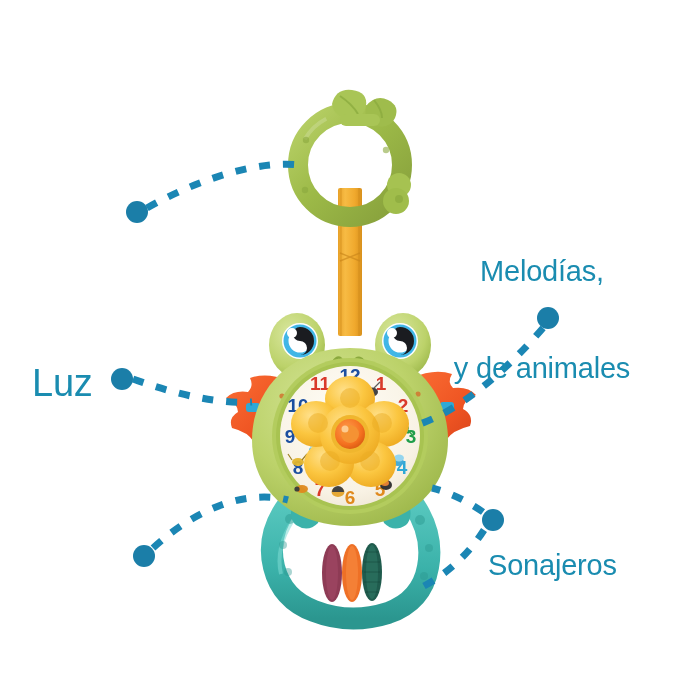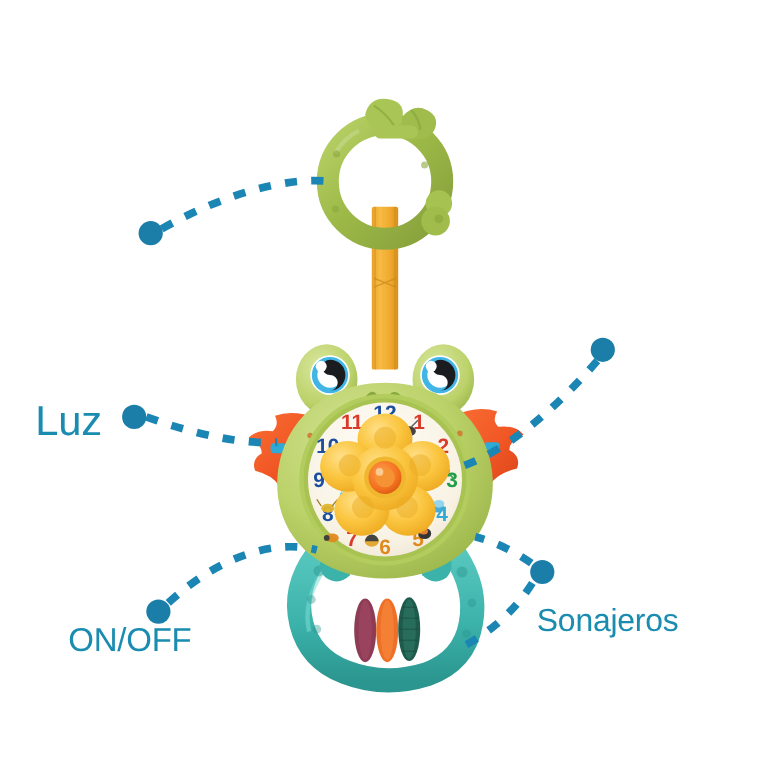--- a/index.html
+++ b/index.html
@@ -295,20 +295,21 @@
     <circle class="enddot" cx="137" cy="212" r="11"></circle>
     <circle class="enddot" cx="122" cy="379" r="11"></circle>
     <circle class="enddot" cx="144" cy="556" r="11"></circle>
     <circle class="enddot" cx="548" cy="318" r="11"></circle>
     <circle class="enddot" cx="493" cy="520" r="11"></circle>
   </svg>
 
 
   <div class="label" id="label-luz">Luz</div>
 
-  <div class="label" id="label-onoff">ON/OFF</div>
 
   <div class="label" id="label-melodias">
+    <div>Melodías,</div>
+    <div>y de animales</div>
   </div>
 
   <div class="label" id="label-sonajeros">Sonajeros</div>
 
 </div>
 
 </body></html>

